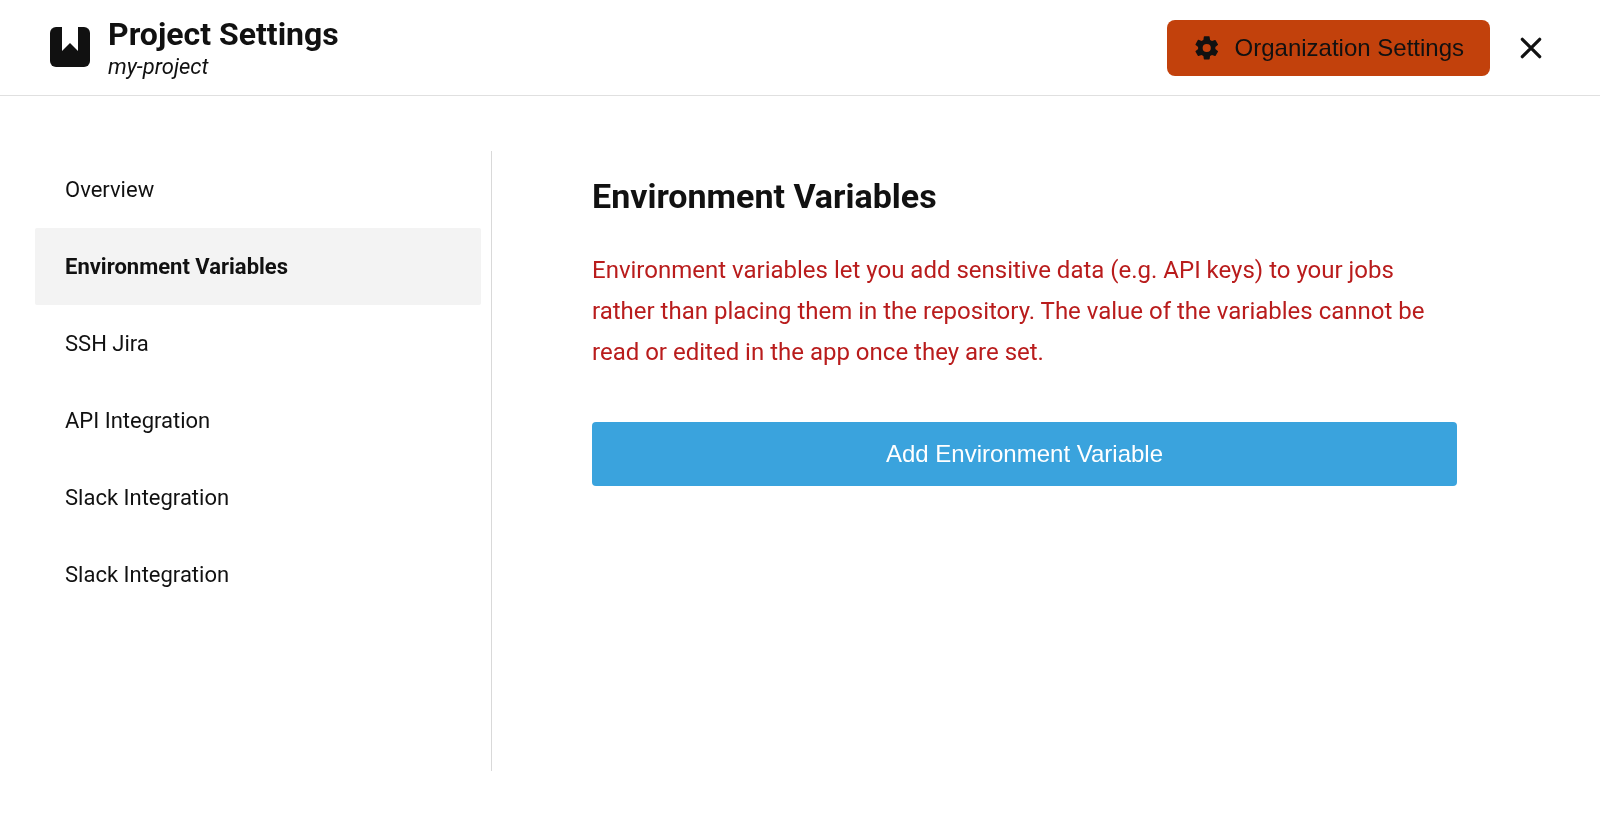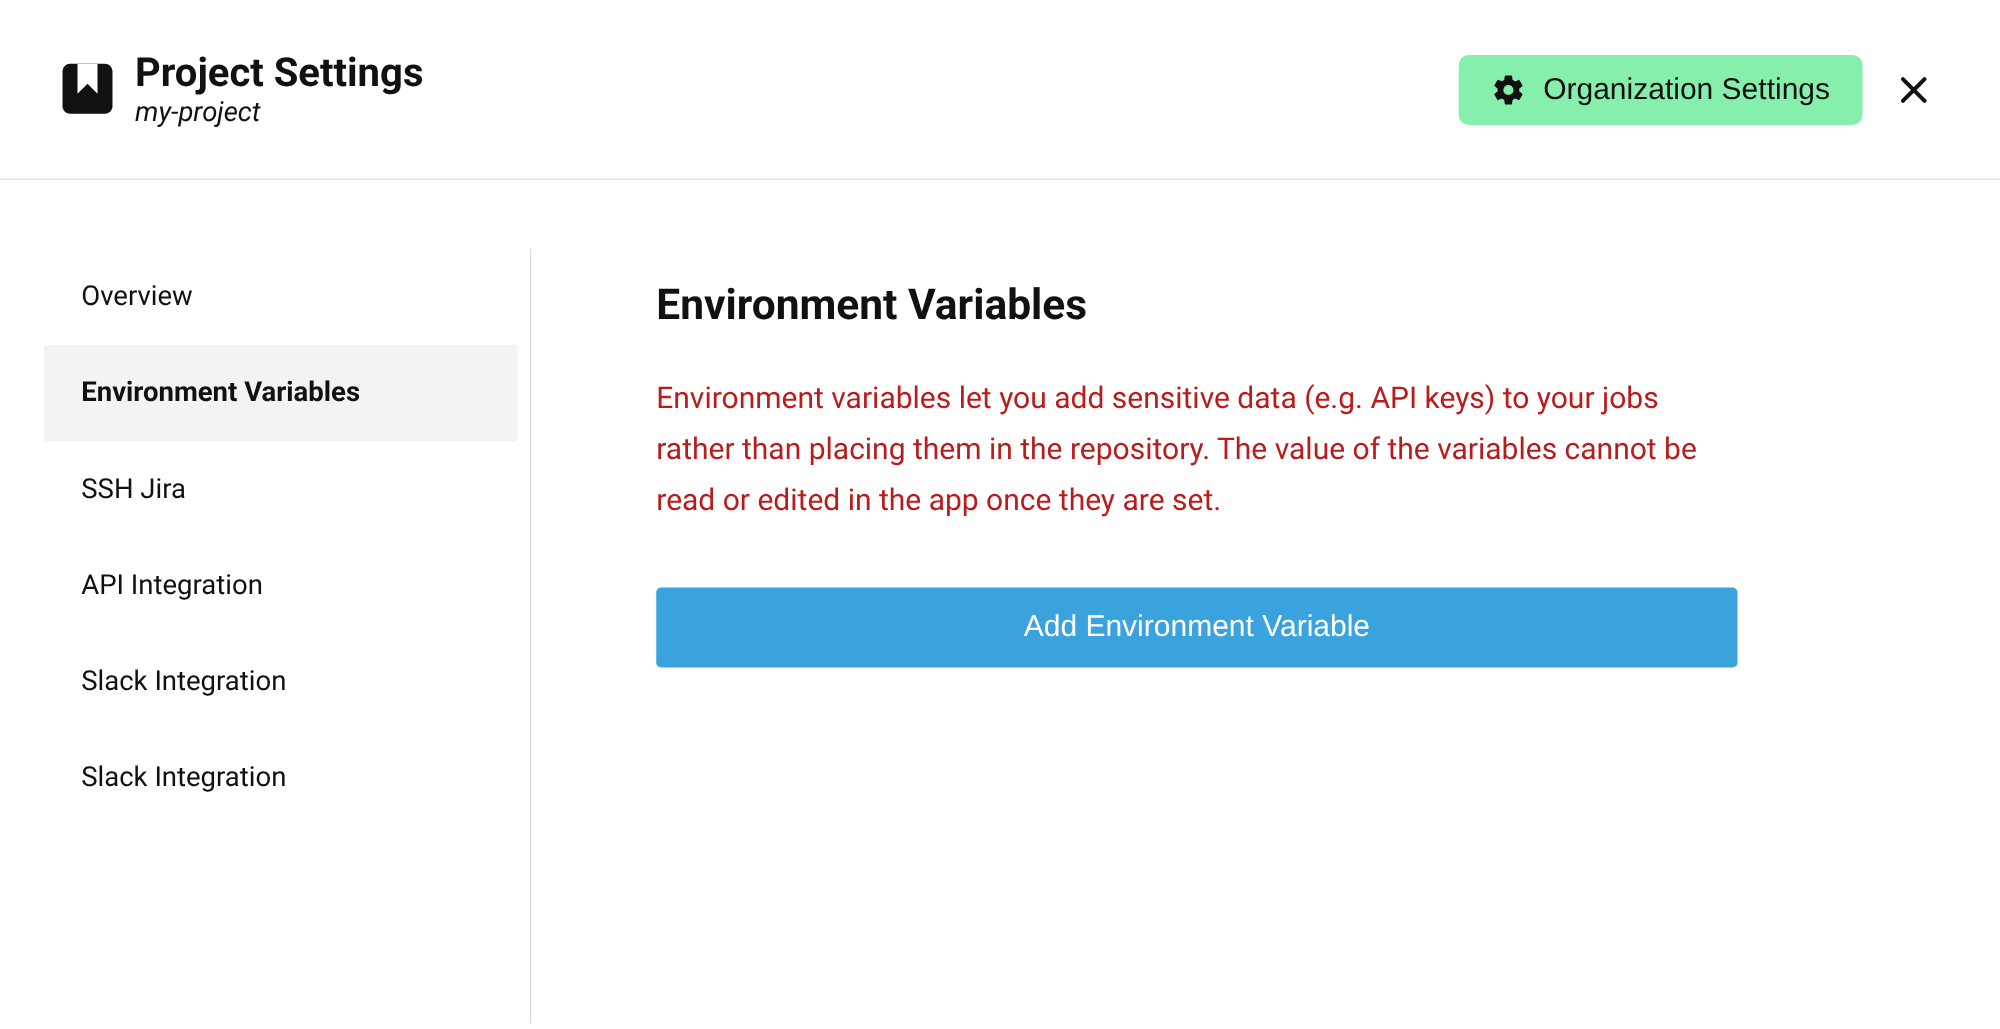--- a/index.html
+++ b/index.html
@@ -1,39 +1,39 @@
 <!DOCTYPE html>
 <html><head>
   <meta charset="utf-8">
   <style>
     * { box-sizing: border-box; margin:0; padding:0; }
     html,body { width:1600px; height:823px; font-family: -apple-system, BlinkMacSystemFont, "Segoe UI", Roboto, Helvetica, Arial, sans-serif; color:#111; background:#fff; }
     .header {
-      display:flex; align-items:center; height:144px; padding:0 50px; border-bottom:1px solid #e0e0e0;
+      display:flex; align-items:center; height:96px; padding:0 50px; border-bottom:1px solid #e0e0e0;
     }
     .header-left { display:flex; align-items:center; gap:18px; }
     .project-icon {
       width:40px; height:40px; background:#111; border-radius:6px; position:relative; flex:0 0 auto;
     }
     .project-icon svg { position:absolute; top:0px; left:9px; }
     .titles { display:flex; flex-direction:column; }
     .page-title { font-size:32px; font-weight:700; line-height:1.15; }
     .project-name { font-size:22px; color:#111; margin-top:2px;font-style:italic; }
     .header-right { margin-left:auto; display:flex; align-items:center; gap:22px; }
     .org-settings-btn {
       display:flex; align-items:center; gap:14px;
-      background:#86efac; border-radius:8px; padding:14px 26px;
+      background:#c2410c; border-radius:8px; padding:14px 26px;
       font-size:24px; font-weight:500; color:#111; cursor:pointer; border:none;
     }
     .org-settings-btn svg { width:28px; height:28px; }
     .close-btn { background:none; border:none; cursor:pointer; padding:6px; display:flex; align-items:center; justify-content:center; }
     .close-btn svg { width:26px; height:26px; }
     .body { display:flex; padding:55px 0 0 0; }
     .sidebar {
-      width:425px; padding:0 10px 0 35px; border-right:1px solid #d9d9d9;
+      width:492px; padding:0 10px 0 35px; border-right:1px solid #d9d9d9;
       min-height:620px;
     }
     .sidebar-item {
       font-size:22px; padding:26px 30px; border-radius:2px; cursor:pointer;
     }
     .sidebar-item.active { background:#f3f3f3; font-weight:700; }
     .main { flex:1; padding:25px 85px 0 100px; max-width:1050px; }
     .section-title { font-size:34px; font-weight:700; margin-bottom:34px; }
     .section-desc { font-size:24px; line-height:1.7; color:#b91c1c; margin-bottom:50px; }
     .primary-btn {

